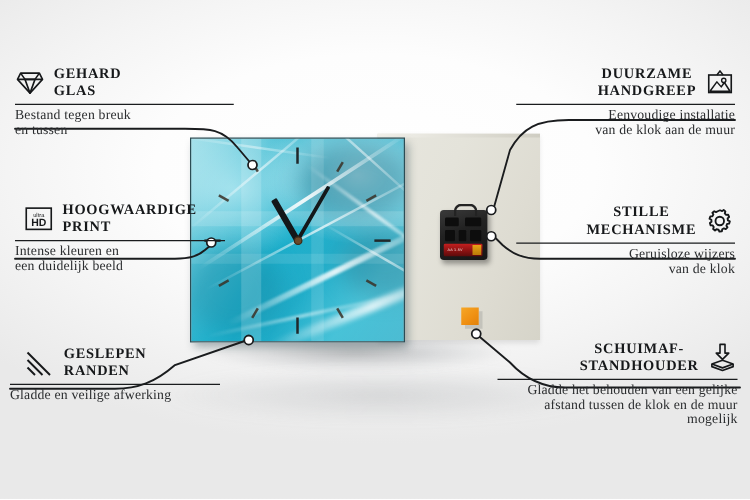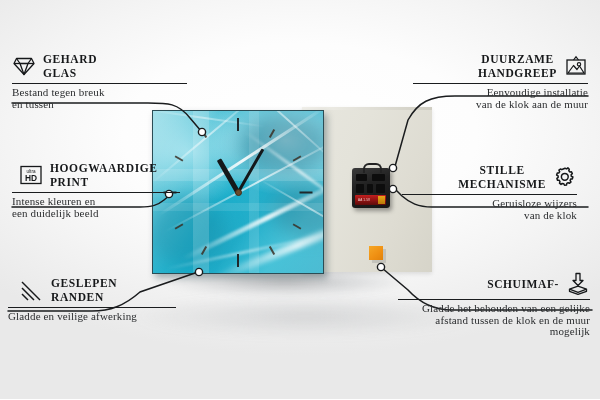--- a/index.html
+++ b/index.html
@@ -295,21 +295,21 @@
           <circle cx="15" cy="9.3" r="1.7" fill="none" stroke="#16181a" stroke-width="1.1"></circle>
           <path d="M9.5,5 L12,1.8 L14.5,5" fill="none" stroke="#16181a" stroke-width="1.2"></path>
         </svg>
       </span>
     </div>
     <div class="co-rule" style="width:175px;"></div>
     <div class="co-desc">Eenvoudige installatie</div>
     <div class="co-desc" style="margin-top:0;">van de klok aan de muur</div>
   </div>
 
-  <div class="callout right" style="left:402px;top:163px;width:175px;">
+  <div class="callout right" style="left:413px;top:163px;width:175px;">
     <div class="co-head">
       <div>
         <div class="co-title">STILLE</div>
         <div class="co-title">MECHANISME</div>
       </div>
       <span class="icon">
         <svg width="24" height="24" viewBox="0 0 24 24">
           <g fill="none" stroke="#16181a" stroke-width="1.5" stroke-linejoin="round">
             <path d="M12,3.2 L13.7,3.9 L14.9,2.9 L16.3,4.2 L15.8,5.7 L16.9,6.9 L18.5,6.8 L19.3,8.6 L18.1,9.7 L18.3,11.3
                      L19.9,12 L19.3,13.9 L17.7,14.1 L17.1,15.6 L18,16.9 L16.6,18.3 L15.1,17.7 L13.8,18.4 L13.5,20
@@ -322,20 +322,21 @@
     </div>
     <div class="co-rule" style="width:175px;"></div>
     <div class="co-desc">Geruisloze wijzers</div>
     <div class="co-desc" style="margin-top:0;">van de klok</div>
   </div>
 
   <div class="callout right" style="left:398px;top:272px;width:192px;">
     <div class="co-head">
       <div>
         <div class="co-title">SCHUIMAF-</div>
+        <div class="co-title">STANDHOUDER</div>
       </div>
       <span class="icon">
         <svg width="24" height="24" viewBox="0 0 24 24">
           <g fill="none" stroke="#16181a" stroke-width="1.3" stroke-linejoin="round">
             <path d="M10,1.5 h4 v7 h3 l-5,5 l-5,-5 h3 Z"></path>
             <path d="M12,14.2 L20.5,17.2 L12,20.3 L3.5,17.2 Z"></path>
             <path d="M3.5,17.2 v2.1 L12,22.4 L20.5,19.3 v-2.1"></path>
           </g>
         </svg>
       </span>

